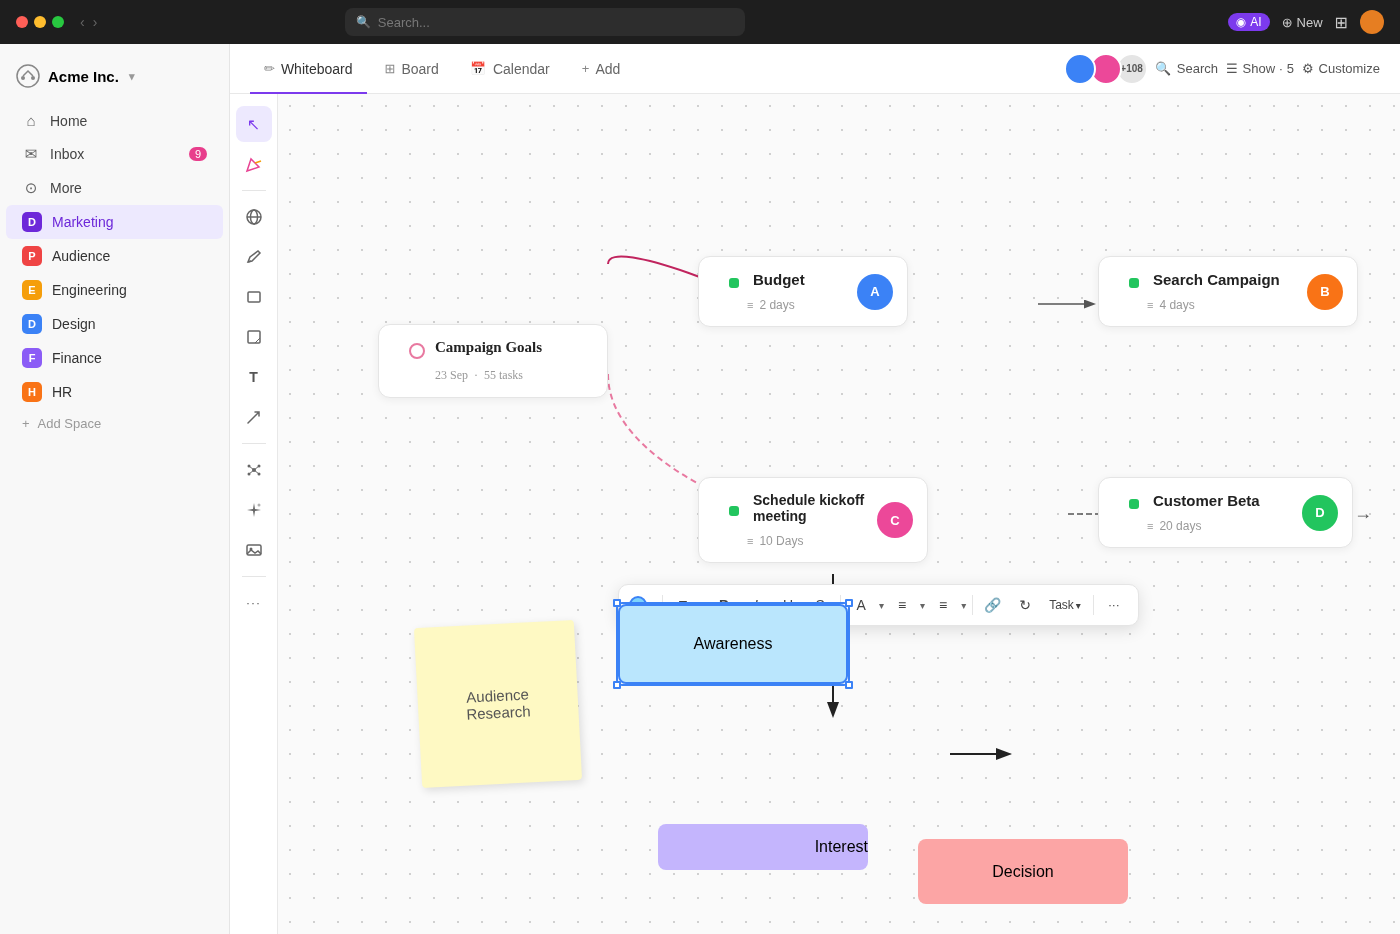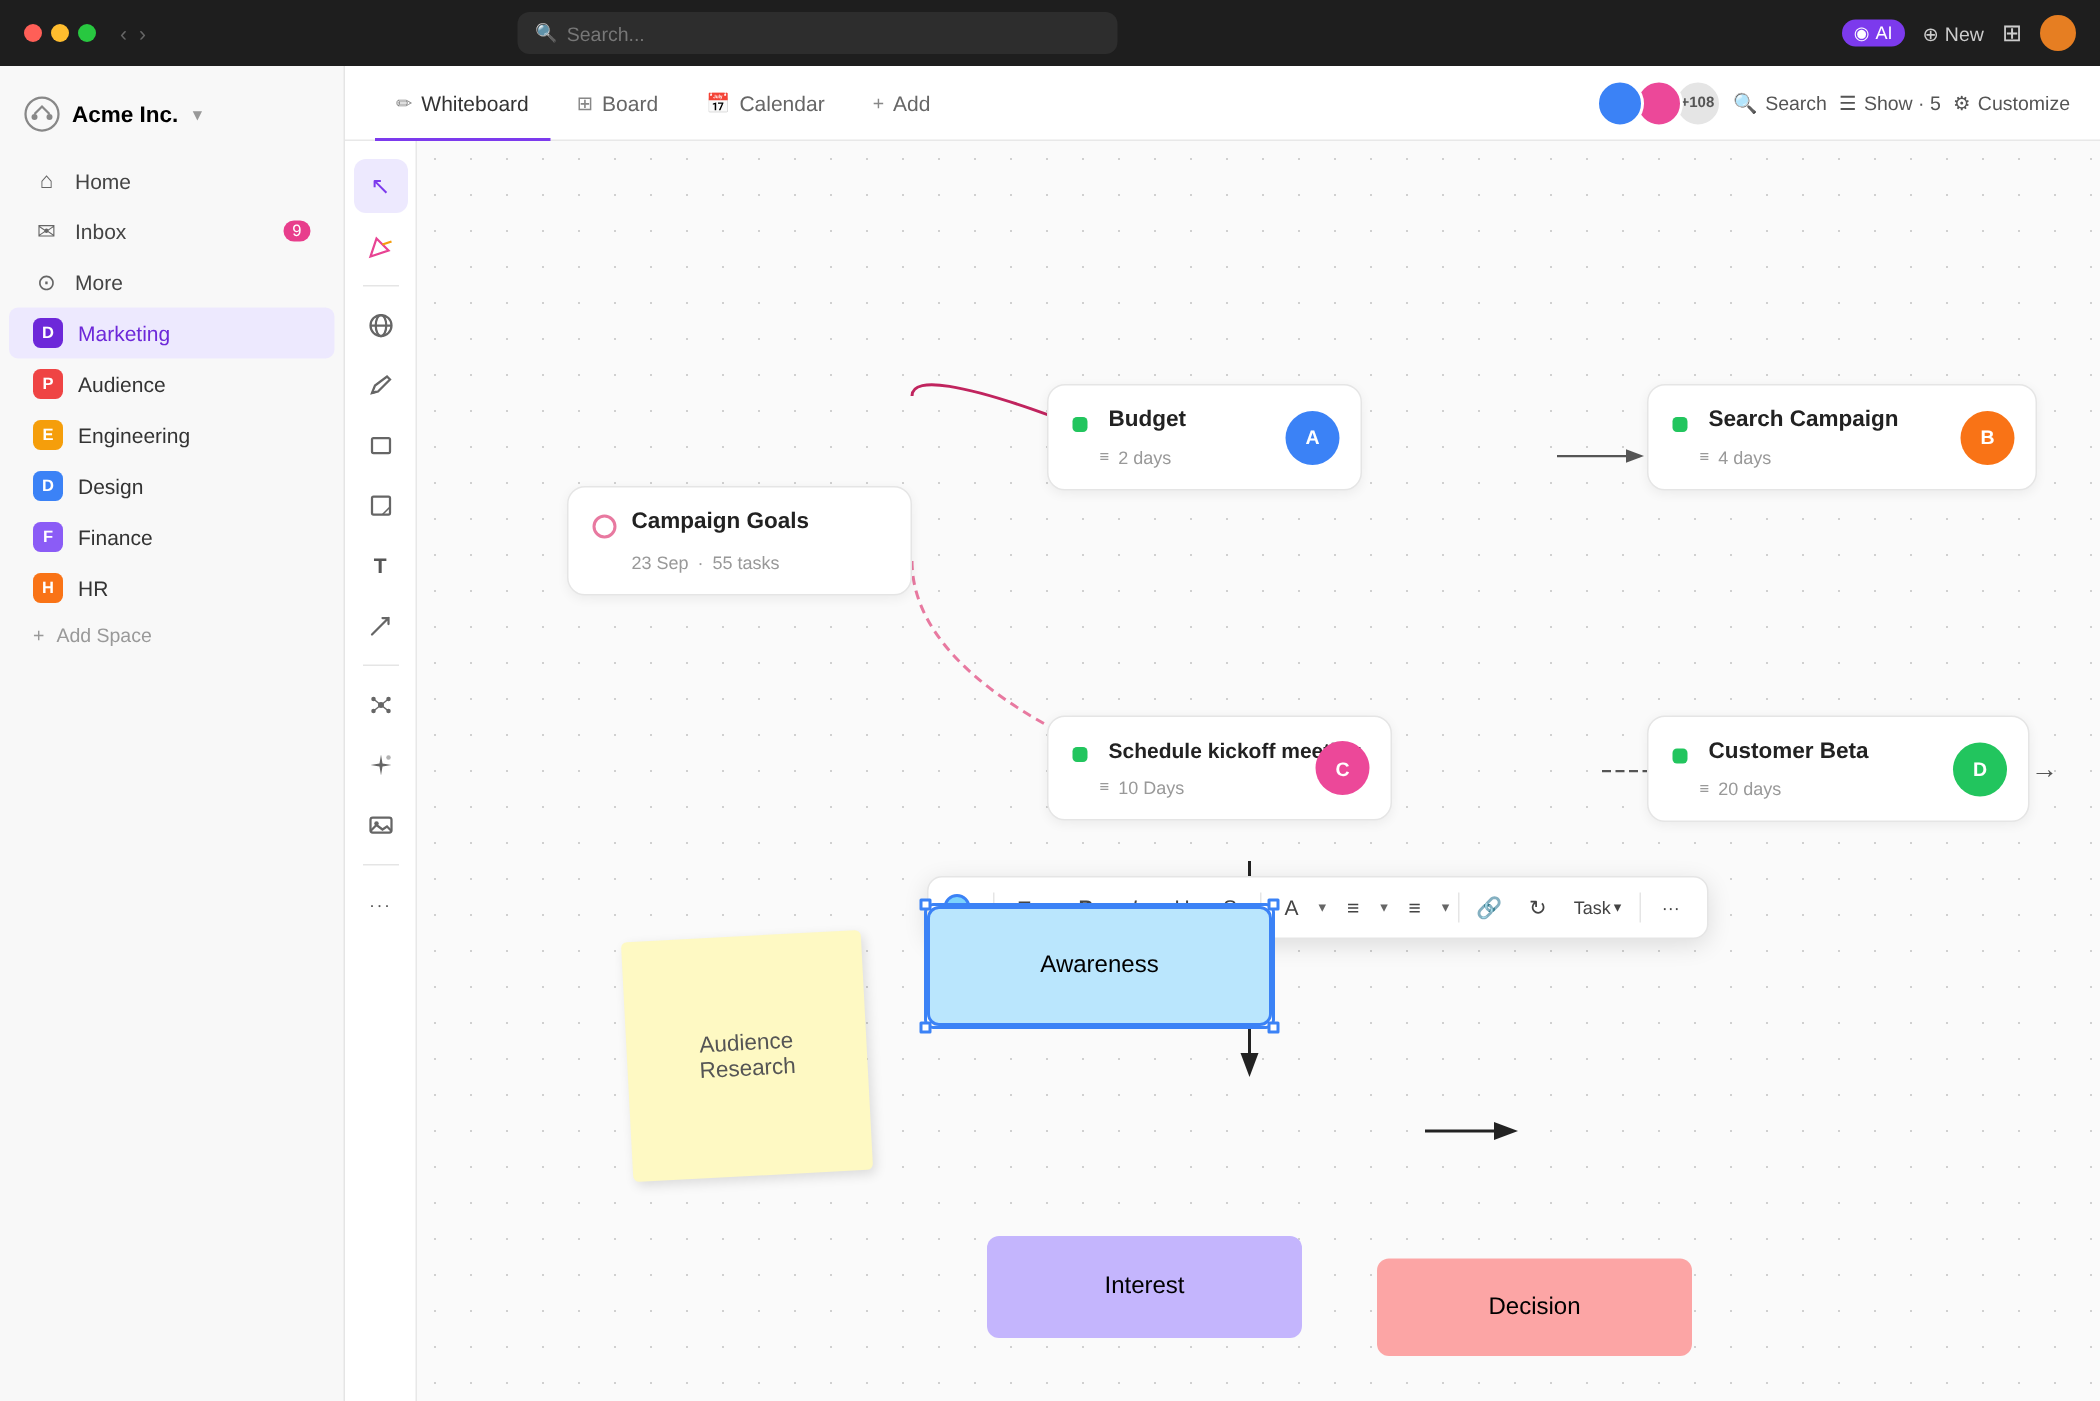--- a/index.html
+++ b/index.html
@@ -204,21 +204,21 @@
       left: 48px;
       top: 0; right: 0; bottom: 0;
     }
 
     
     .task-card {
       position: absolute;
       background: white;
       border: 1px solid #e5e5e5;
       border-radius: 12px;
-      padding: 14px 16px;
+      padding: 14px 30px;
       box-shadow: 0 2px 8px rgba(0,0,0,0.06);
       min-width: 200px;
     }
     .task-card-title { font-size: 15px; font-weight: 600; color: #222; margin-bottom: 6px; }
     .task-card-meta { font-size: 12px; color: #999; display: flex; align-items: center; gap: 6px; }
     .task-status { width: 10px; height: 10px; border-radius: 3px; background: #22c55e; display: inline-block; margin-right: 6px; flex-shrink: 0; }
 
     
     .sticky-note {
       position: absolute;
@@ -523,21 +523,21 @@
             </marker>
             <marker id="arrow-dark" markerWidth="8" markerHeight="8" refX="6" refY="3" orient="auto">
               <path d="M0,0 L0,6 L8,3 Z" fill="#555"></path>
             </marker>
             <marker id="arrow-black" markerWidth="8" markerHeight="8" refX="6" refY="3" orient="auto">
               <path d="M0,0 L0,6 L8,3 Z" fill="#222"></path>
             </marker>
           </defs>
         </svg>
 
-        <div class="task-card" style="left: 100px; top: 230px; width: 230px;">
+        <div class="task-card" style="left: 100px; top: 230px; width: 230px; font-family: Liberation Serif, serif;">
           <div style="display:flex; align-items:center; gap:10px;">
             <div style="width:16px;height:16px;border-radius:50%;border:2px solid #e879a0;flex-shrink:0;"></div>
             <div class="task-card-title">Campaign Goals</div>
           </div>
           <div class="task-card-meta" style="margin-top:6px; margin-left:26px;">
             <span>23 Sep</span>
             <span>·</span>
             <span>55 tasks</span>
           </div>
         </div>
@@ -651,21 +651,21 @@
 
         <svg style="position:absolute;left:340px;top:510px;pointer-events:none;overflow:visible;width:0;height:0;">
           <defs>
             <marker id="arr-black" markerWidth="10" markerHeight="10" refX="6" refY="3" orient="auto">
               <path d="M0,0 L0,6 L9,3 Z" fill="#222"></path>
             </marker>
           </defs>
           <path d="M 115 80 C 115 120, 215 120, 215 150" fill="none" stroke="#222" stroke-width="2" marker-end="url(#arr-black)"></path>
         </svg>
 
-        <div class="flow-box flow-box-purple" style="left: 380px; top: 730px; width: 210px; height: 68px;">
+        <div class="flow-box flow-box-purple" style="left: 380px; top: 730px; width: 210px; height: 46px; justify-content: flex-end;">
           <span>Interest</span>
         </div>
 
         <svg style="position:absolute;left:380px;top:762px;pointer-events:none;overflow:visible;width:0;height:0;">
           <defs>
             <marker id="arr-black2" markerWidth="10" markerHeight="10" refX="6" refY="3" orient="auto">
               <path d="M0,0 L0,6 L9,3 Z" fill="#222"></path>
             </marker>
           </defs>
           <line x1="210" y1="0" x2="260" y2="0" stroke="#222" stroke-width="2" marker-end="url(#arr-black2)"></line>

